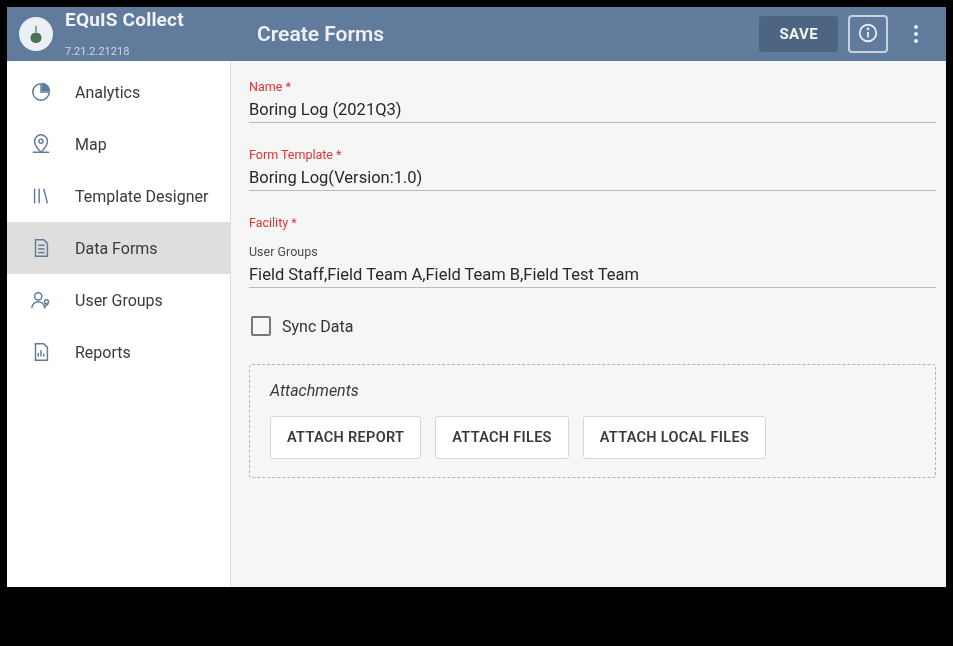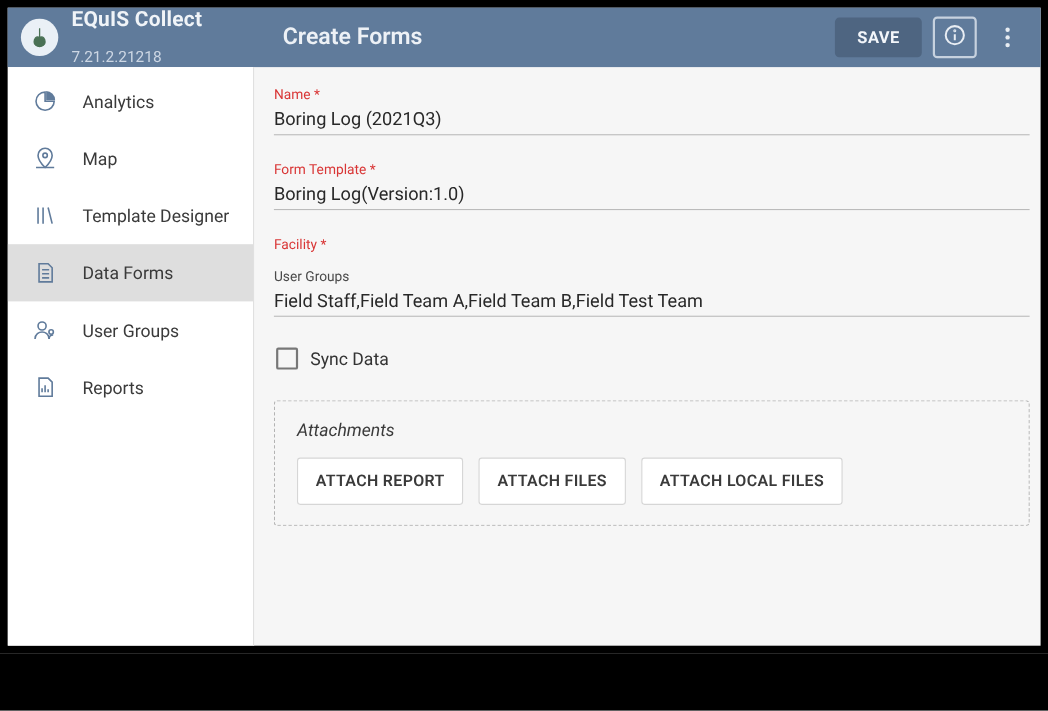--- a/index.html
+++ b/index.html
@@ -3,21 +3,21 @@
   <meta charset="utf-8">
   <style>
     * { box-sizing: border-box; margin: 0; padding: 0; font-family: -apple-system, BlinkMacSystemFont, "Segoe UI", Roboto, Arial, sans-serif; }
     body { background: #000; display: flex; justify-content: center; align-items: flex-start; }
     .app-frame { width: 953px; height: 594px; background: #f6f6f6; display: flex; flex-direction: column; border: 7px solid #000; }
     .header { height: 54px; background: #607b9b; display: flex; align-items: center; color: #fff; padding: 0 10px 0 0; }
     .brand-area { width: 224px; display: flex; align-items: center; padding-left: 12px; gap: 12px; }
     .brand-logo { width: 34px; height: 34px; border-radius: 50%; background: #eaf0f6; display:flex; align-items:center; justify-content:center; }
     .brand-text { display:flex; flex-direction:column; line-height:1.1; }
     .brand-title { font-size: 19px; font-weight: 700; color: #f0f4f8; letter-spacing: 0.2px;}
-    .brand-version { font-size: 14px; color: #cdd7e4; margin-top: 16px; }
+    .brand-version { font-size: 11px; color: #cdd7e4; margin-top: 16px; }
     .page-title { font-size: 21px; font-weight: 600; color: #edf1f6; margin-left: 26px; flex: 0 0 auto; }
     .header-spacer { flex: 1; }
     .save-btn { background: #4e6581; color: #f3f6fa; border:none; border-radius: 4px; padding: 9px 20px; font-size: 15px; font-weight: 700; letter-spacing: 0.4px; cursor:pointer; margin-right: 10px;}
     .icon-btn { width: 40px; height: 38px; border-radius: 4px; display:flex; align-items:center; justify-content:center; cursor:pointer; background: transparent; border:none; color:#fff; }
     .icon-btn.outlined { border: 2px solid #c7d2df; margin-right: 8px; }
     .icon-btn svg { width: 22px; height: 22px; fill: none; stroke: #e8edf3; stroke-width:2;}
     .body { flex:1; display:flex; overflow:hidden; }
     .sidebar { width: 224px; background: #fff; border-right: 1px solid #e0e0e0; padding-top: 5px; }
     .nav-item { display:flex; align-items:center; gap: 22px; padding: 14px 18px 14px 22px; font-size: 16px; color: #3a3a3a; cursor:pointer; }
     .nav-item.active { background: #dedede; }

